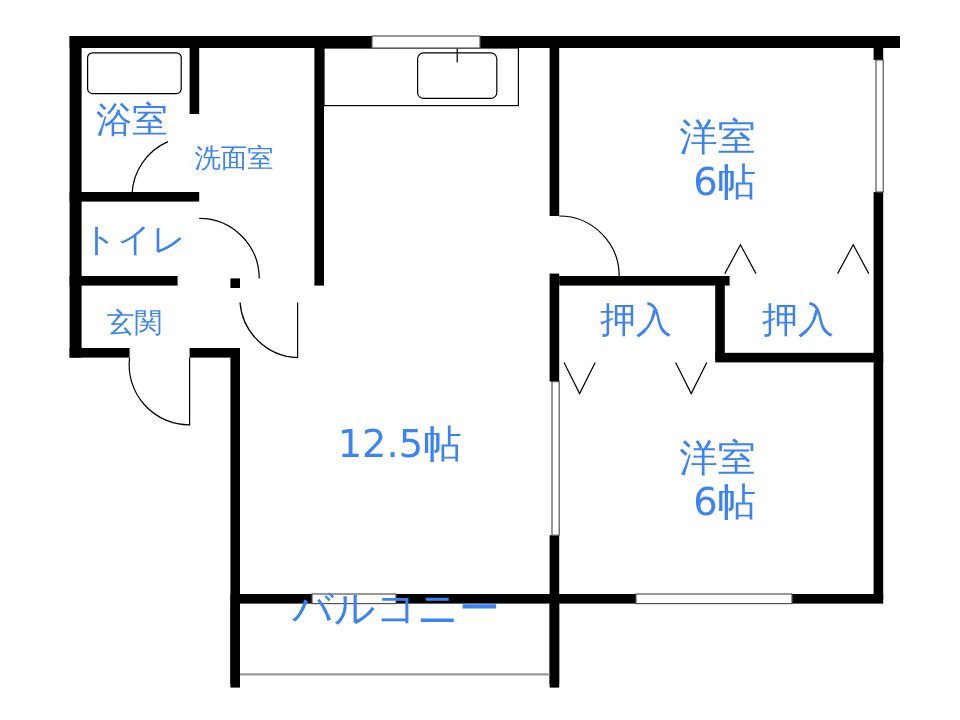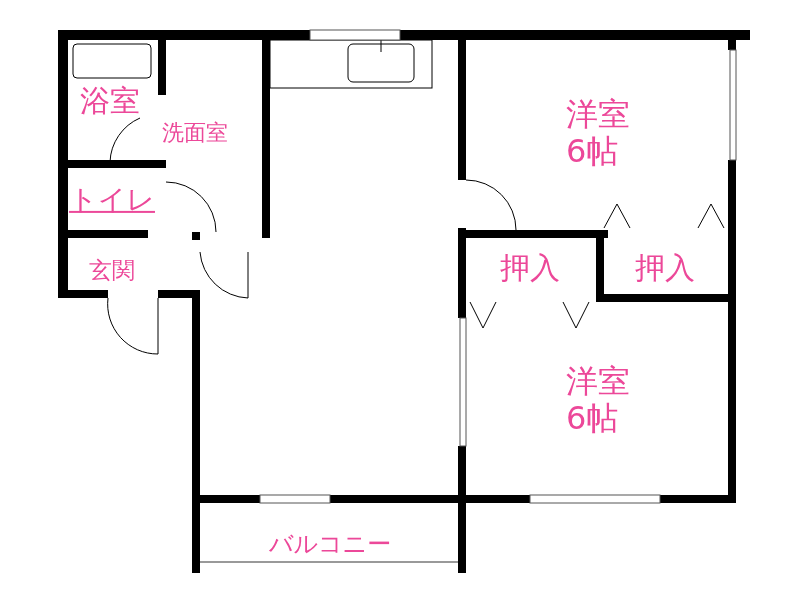--- a/index.html
+++ b/index.html
@@ -1,18 +1,18 @@
 <!DOCTYPE html>
 <html><head>
   <meta charset="utf-8">
   <style>
     html, body { margin:0; padding:0; background:#ffffff; }
     body { width:800px; height:600px; position:relative; overflow:hidden; font-family:"DejaVu Sans", sans-serif; }
     svg.plan { position:absolute; left:0; top:0; }
-    .label { position:absolute; color:#ec4899; text-align:left; line-height:1.15; white-space:nowrap; transform:translate(-50%,-50%); font-family:"DejaVu Sans", sans-serif; }
+    .label { position:absolute; color:#3b82f6; text-align:right; line-height:1.15; white-space:nowrap; transform:translate(-50%,-50%); font-family:"DejaVu Sans", sans-serif; }
     .label .l2 { display:block; }
   </style>
 </head>
 <body>
 
 <svg class="plan" width="800" height="600" viewBox="0 0 800 600" xmlns="http://www.w3.org/2000/svg">
   <g fill="#000">
 
     <rect x="58" y="30" width="692" height="10"></rect>
 
@@ -79,37 +79,38 @@
     <rect x="530" y="495" width="130" height="8"></rect>
   </g>
 </svg>
 
 <div class="label" style="left:110px;top:101px;font-size:30px;">
   <span>浴室</span>
 </div>
 <div class="label" style="left:195px;top:133px;font-size:22px;">
   <span>洗面室</span>
 </div>
-<div class="label" style="left:112px;top:200px;font-size:28px;text-decoration:underline;">
+<div class="label" style="left:112px;top:200px;font-size:28px;">
   <span>トイレ</span>
 </div>
 <div class="label" style="left:112px;top:270px;font-size:23px;">
   <span>玄関</span>
 </div>
 <div class="label" style="left:333px;top:370px;font-size:32px;">
+  <span class="l2">12.5帖</span>
 </div>
 <div class="label" style="left:598px;top:133px;font-size:32px;">
   <span class="l2">洋室</span>
   <span class="l2">6帖</span>
 </div>
 <div class="label" style="left:598px;top:400px;font-size:32px;">
   <span class="l2">洋室</span>
   <span class="l2">6帖</span>
 </div>
 <div class="label" style="left:530px;top:268px;font-size:30px;">
   <span>押入</span>
 </div>
 <div class="label" style="left:665px;top:268px;font-size:30px;">
   <span>押入</span>
 </div>
-<div class="label" style="left:330px;top:545px;font-size:24px;">
+<div class="label" style="left:330px;top:508px;font-size:34px;">
   <span>バルコニー</span>
 </div>
 
 </body></html>

